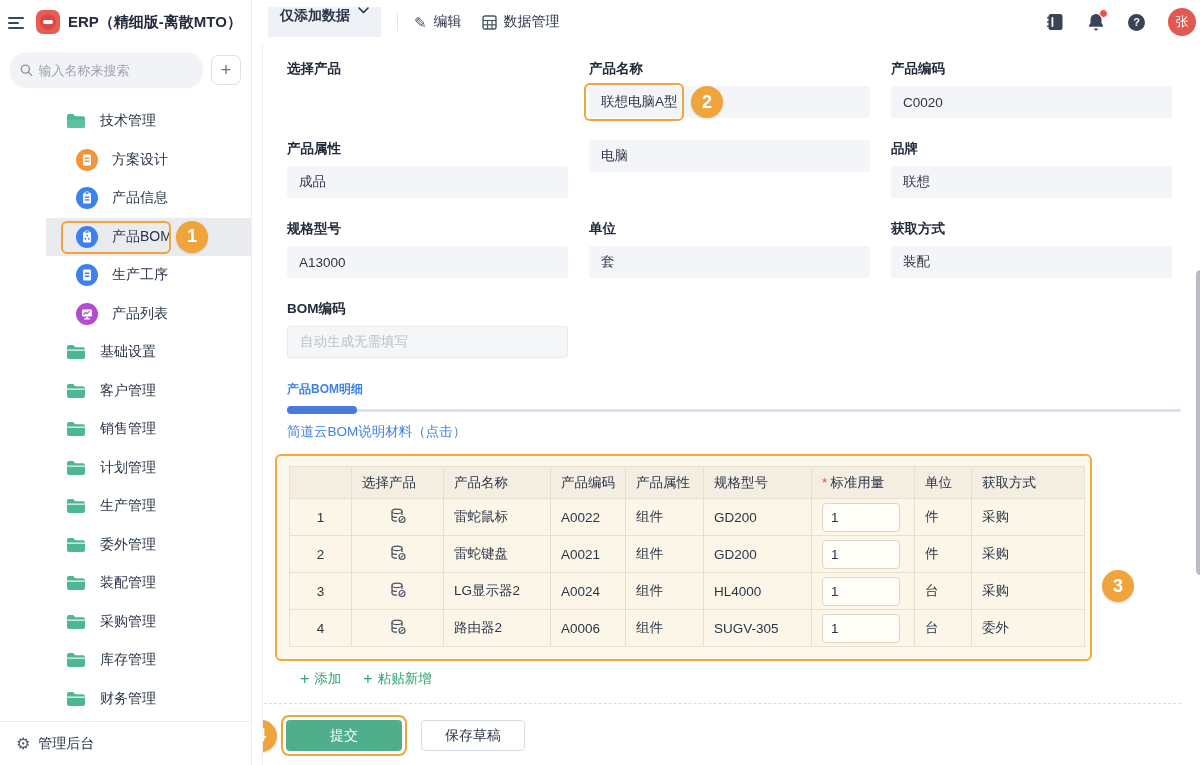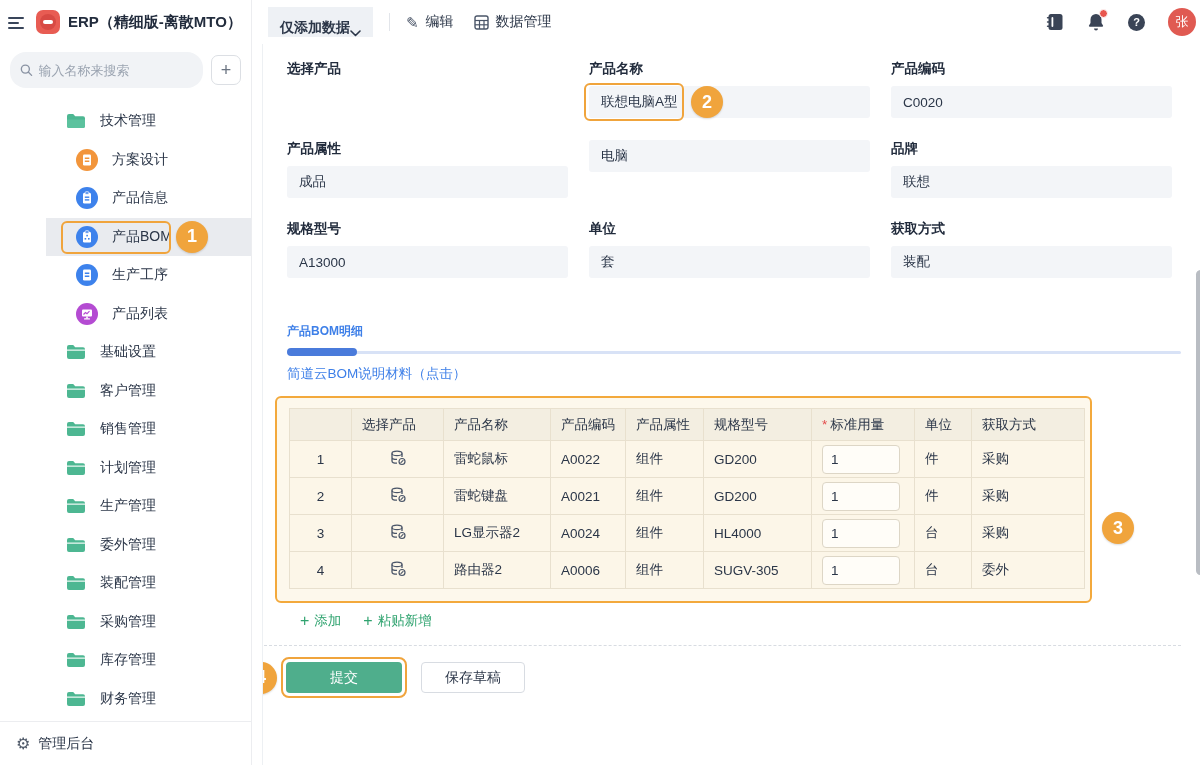--- a/index.html
+++ b/index.html
@@ -34,21 +34,21 @@
   .sel-box { position:absolute; left:15px; top:3px; width:110px; height:33px; border:2.5px solid #f0a43c; border-radius:6px; pointer-events:none; }
   .badge { width:32px; height:32px; border-radius:50%; background:#f0a43c; color:#fff; font-size:18px; font-weight:bold; display:flex; align-items:center; justify-content:center; box-shadow:0 1px 2px rgba(0,0,0,.15); }
   .badge.b1 { position:absolute; left:130px; top:3px; }
   .sidebar-footer { flex:none; height:44px; border-top:1px solid #ecedf0; display:flex; align-items:center; padding-left:16px; gap:8px; cursor:pointer; }
   .gear-glyph { font-size:16px; color:#525c6b; line-height:1; }
   .sidebar-footer span.label { font-size:14px; color:#2b3648; }
 
   
   .main { flex:1; display:flex; flex-direction:column; position:relative; }
   .toolbar { height:44px; display:flex; align-items:center; padding:0 12px 0 16px; flex:none; }
-  .mode-pill { display:flex; align-items:flex-end; gap:0; background:#eef1f5; border:none; border-radius:0; height:30px; padding:0 12px; font-size:14px; font-weight:bold; color:#2b3648; cursor:pointer; font-family:inherit; }
+  .mode-pill { display:flex; align-items:flex-start; gap:8px; background:#eef1f5; border:none; border-radius:0; height:30px; padding:0 12px; font-size:14px; font-weight:bold; color:#2b3648; cursor:pointer; font-family:inherit; }
   .tb-divider { width:1px; height:18px; background:#e2e5ea; margin:0 16px; }
   .tb-btn { display:flex; align-items:center; gap:7px; background:none; border:none; font-size:14px; color:#2b3648; cursor:pointer; font-family:inherit; }
   .tb-btn + .tb-btn { margin-left:20px; }
   .tb-glyph { font-size:15px; color:#4a5568; line-height:1; }
   .toolbar-right { margin-left:auto; display:flex; align-items:center; gap:22px; }
   .tr-icon { position:relative; display:flex; align-items:center; cursor:pointer; }
   .bell-dot { position:absolute; top:-3px; right:-3px; width:9px; height:9px; border-radius:50%; background:#e8564e; border:1.5px solid #fff; }
   .avatar { width:28px; height:28px; border-radius:50%; background:#e05a52; color:#fff; font-size:13px; display:flex; align-items:center; justify-content:center; cursor:pointer; }
 
   .content { flex:1; border-left:1px solid #edf0f3; margin-left:10px; padding:16px 27px 8px 24px; overflow:hidden; position:relative; }
@@ -392,20 +392,22 @@
           <div class="fvalue">套</div>
         </div>
         <div class="fgroup">
           <label>获取方式</label>
           <div class="fvalue">装配</div>
         </div>
       </div>
       
       <div class="form-row">
         <div class="fgroup">
+          <label>BOM编码</label>
+          <div class="fvalue placeholder">自动生成无需填写</div>
         </div>
       </div>
 
       
       <div class="tab-row">
         <span class="tab-label">产品BOM明细</span>
         <div class="tab-track">
           <span class="track-line"></span>
           <span class="track-active"></span>
         </div>

